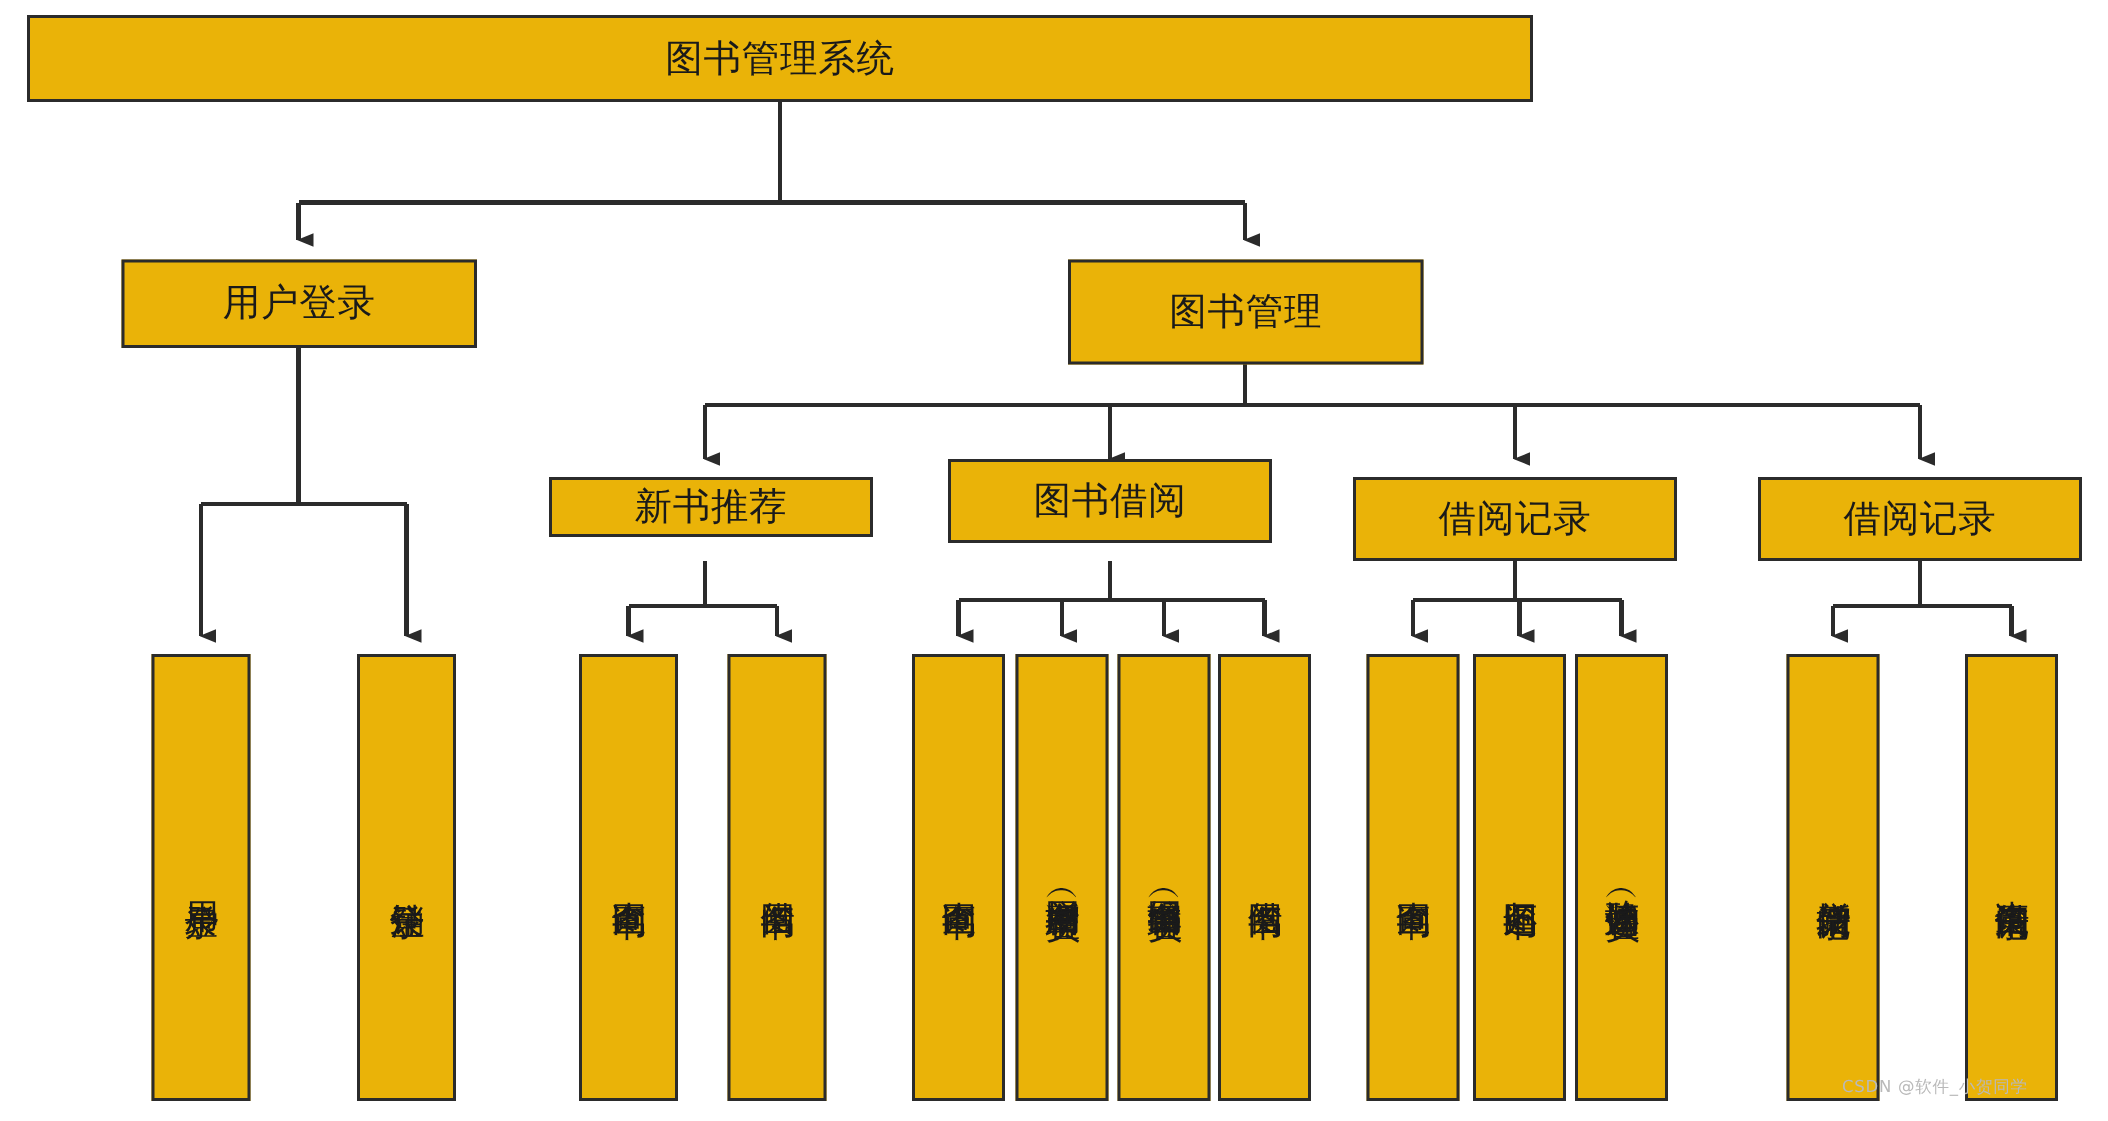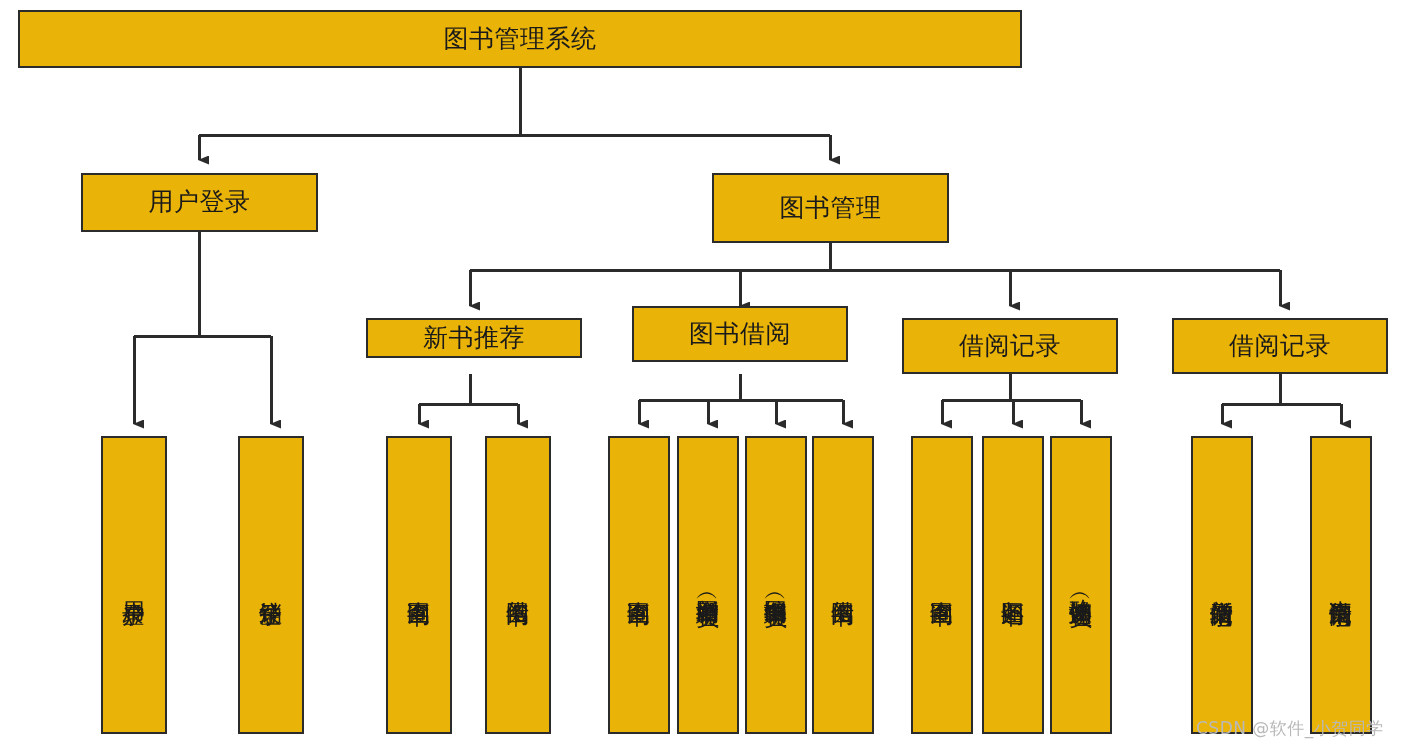--- a/index.html
+++ b/index.html
@@ -48,25 +48,26 @@
     color: #1a1a1a;
     line-height: 1.22;
     letter-spacing: 1px;
     writing-mode: vertical-rl;
     text-orientation: upright;
     white-space: nowrap;
     text-align: center;
   }
   .watermark {
     position: absolute;
-    font-size: 17px;
+    font-size: 11px;
     color: #b9b9b9;
     white-space: nowrap;
     letter-spacing: 0.5px;
     pointer-events: none;
+    margin-left: 32px;
   }
 </style>
 </head>
 <body>
 
 <div id="diagram-root">
 
   <svg class="diagram-canvas" viewBox="0 0 1405 747">
     <defs>
       <marker id="arrowhead" markerWidth="9" markerHeight="11" refX="4.5" refY="10" orient="auto" markerUnits="userSpaceOnUse">

